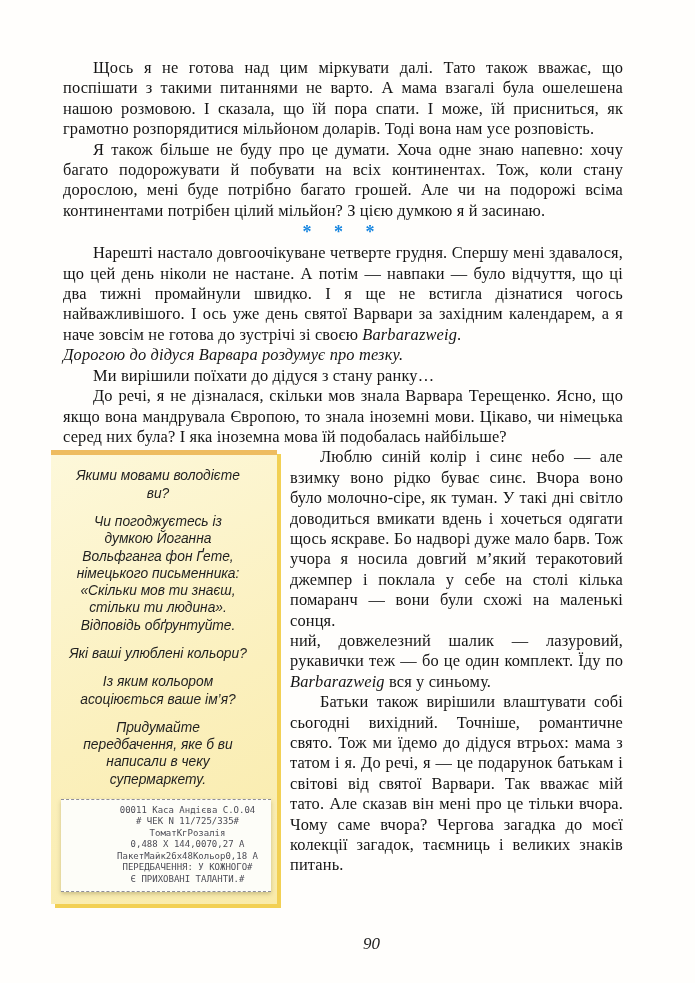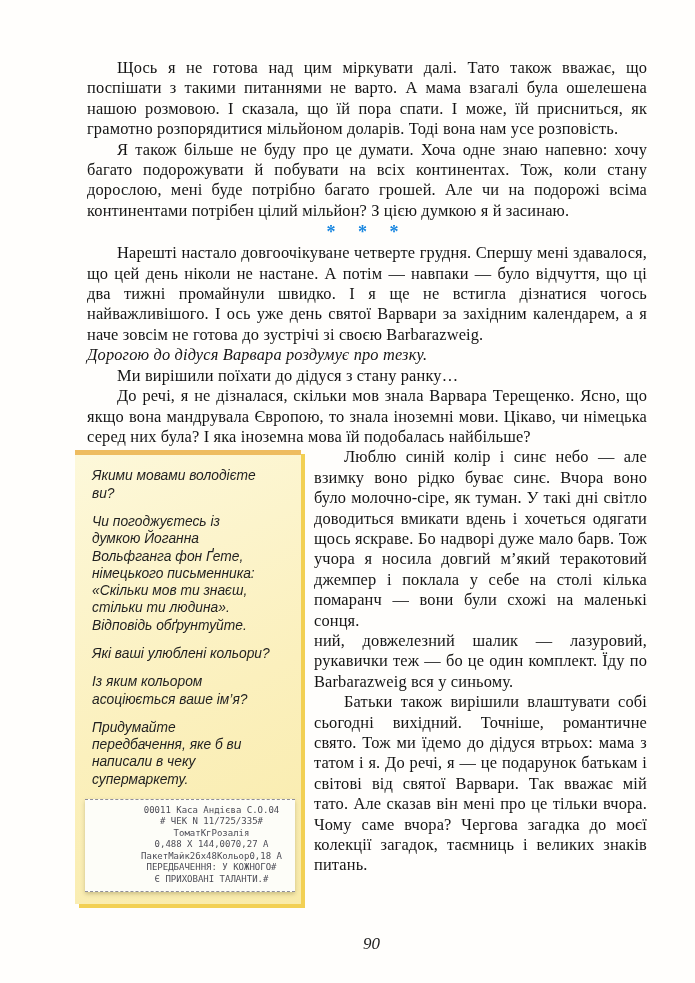--- a/index.html
+++ b/index.html
@@ -8,35 +8,35 @@
   .page {
     position:relative;
     width:695px; height:983px;
     background:#fffefc;
     overflow:hidden;
     font-family:"Liberation Serif", serif;
   }
 
   .content {
     position:absolute;
-    left:87px; top:58px;
+    left:63px; top:58px;
     width:560px;
   }
 
   p.body {
     margin:0;
     text-align:justify;
     text-indent:30px;
     font-size:16.4px;
     line-height:20.4px;
     letter-spacing:0.15px;
     color:#141414;
   }
   p.body.no-indent { text-indent:0; }
-  p.body .ital { }
+  p.body .ital { font-style:italic; }
 
   .separator {
     text-align:center;
     font-weight:bold;
     font-size:18px;
     line-height:20px;
     letter-spacing:9px;
     margin:1px 0 1px;
     color:#1a87e0;
   }
@@ -60,21 +60,21 @@
     box-shadow:4px 4px 0 #f2d054;
   }
   .qbox .q {
     font-family:"Liberation Sans", sans-serif;
     font-style:italic;
     font-size:13.8px;
     line-height:17.3px;
     color:#1f1f1f;
     margin:0 4px 11px 0;
     max-width:180px;
-    text-align:left;
+    text-align:center;
     text-indent:0;
   }
 
   .receipt {
     margin:7px -8px 0 -7px;
     background:#fdfdf8;
     border-top:1px dashed #8d8d99;
     border-bottom:1px dashed #8d8d99;
     box-shadow:0 2px 4px rgba(120,110,60,.35);
     padding:5px 7px 6px 7px;

